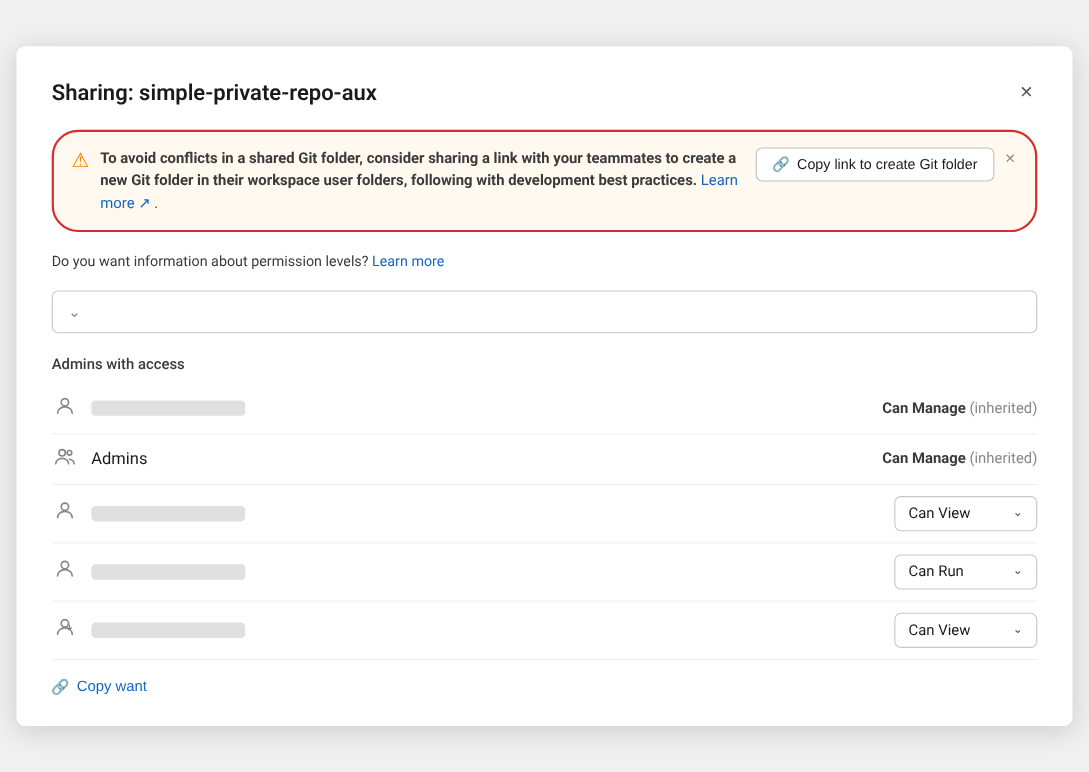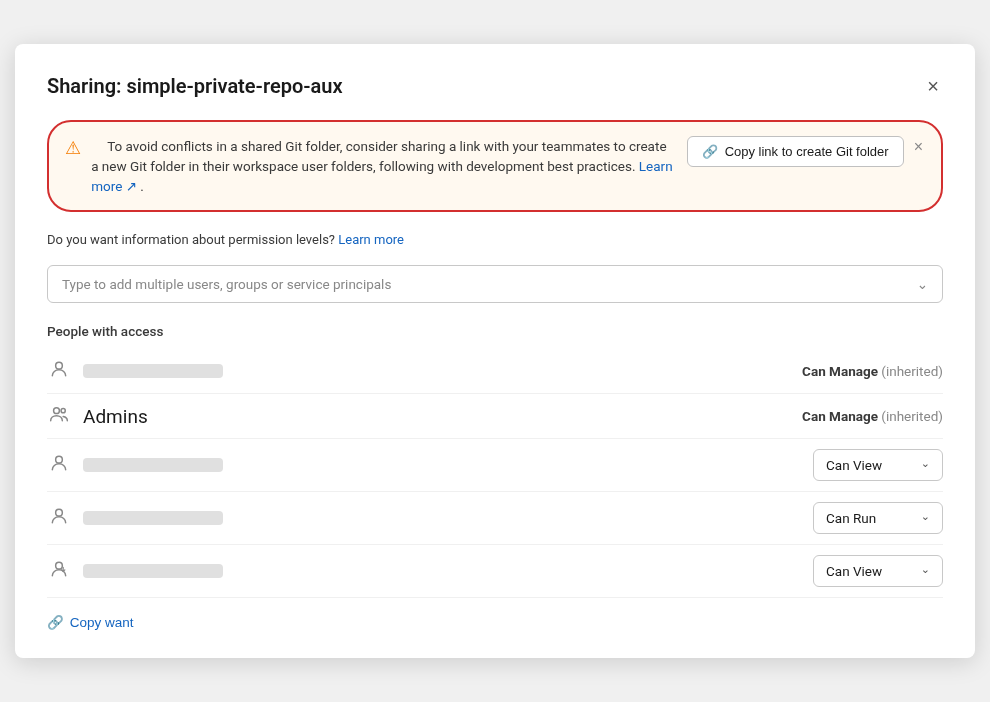--- a/index.html
+++ b/index.html
@@ -61,22 +61,21 @@
       color: #f57c00;
       flex-shrink: 0;
       margin-top: 1px;
     }
     .warning-text {
       font-size: 13.5px;
       color: #3a3a3a;
       line-height: 1.5;
     }
     .warning-text strong {
-      font-weight: 400;
-      margin-left: 16px;
+      font-weight: 700;
     }
     .warning-text a {
       color: #1565c0;
       text-decoration: none;
     }
     .warning-actions {
       display: flex;
       align-items: flex-start;
       gap: 8px;
       flex-shrink: 0;
@@ -156,21 +155,21 @@
       text-align: center;
       flex-shrink: 0;
     }
     .person-name-blurred {
       background: #e0e0e0;
       border-radius: 4px;
       height: 14px;
       width: 140px;
     }
     .person-name-text {
-      font-size: 19px;
+      font-size: 15px;
       color: #1a1a1a;
     }
     .person-right {
       display: flex;
       align-items: center;
       gap: 8px;
     }
     .permission-inherited {
       font-size: 13.5px;
       color: #3a3a3a;
@@ -244,25 +243,24 @@
   </div>
 
   <div class="permission-info">
     <span>Do you want information about permission levels?</span>
     <a href="#">
       <span>Learn more</span>
     </a>
   </div>
 
   <div class="search-dropdown">
-    <span>Type to add multiple users, groups or service principals</span>
     <span>⌄</span>
   </div>
 
-  <div class="section-label">People with access</div>
+  <div class="section-label">Admins with access</div>
 
   <div class="people-list">
 
     <div class="person-row">
       <div class="person-left">
         <span class="person-icon">
           <svg width="20" height="20" viewBox="0 0 24 24" fill="none" stroke="#888" stroke-width="1.8" stroke-linecap="round" stroke-linejoin="round">
             <circle cx="12" cy="8" r="4"></circle>
             <path d="M4 20c0-4 3.6-7 8-7s8 3 8 7"></path>
           </svg>

